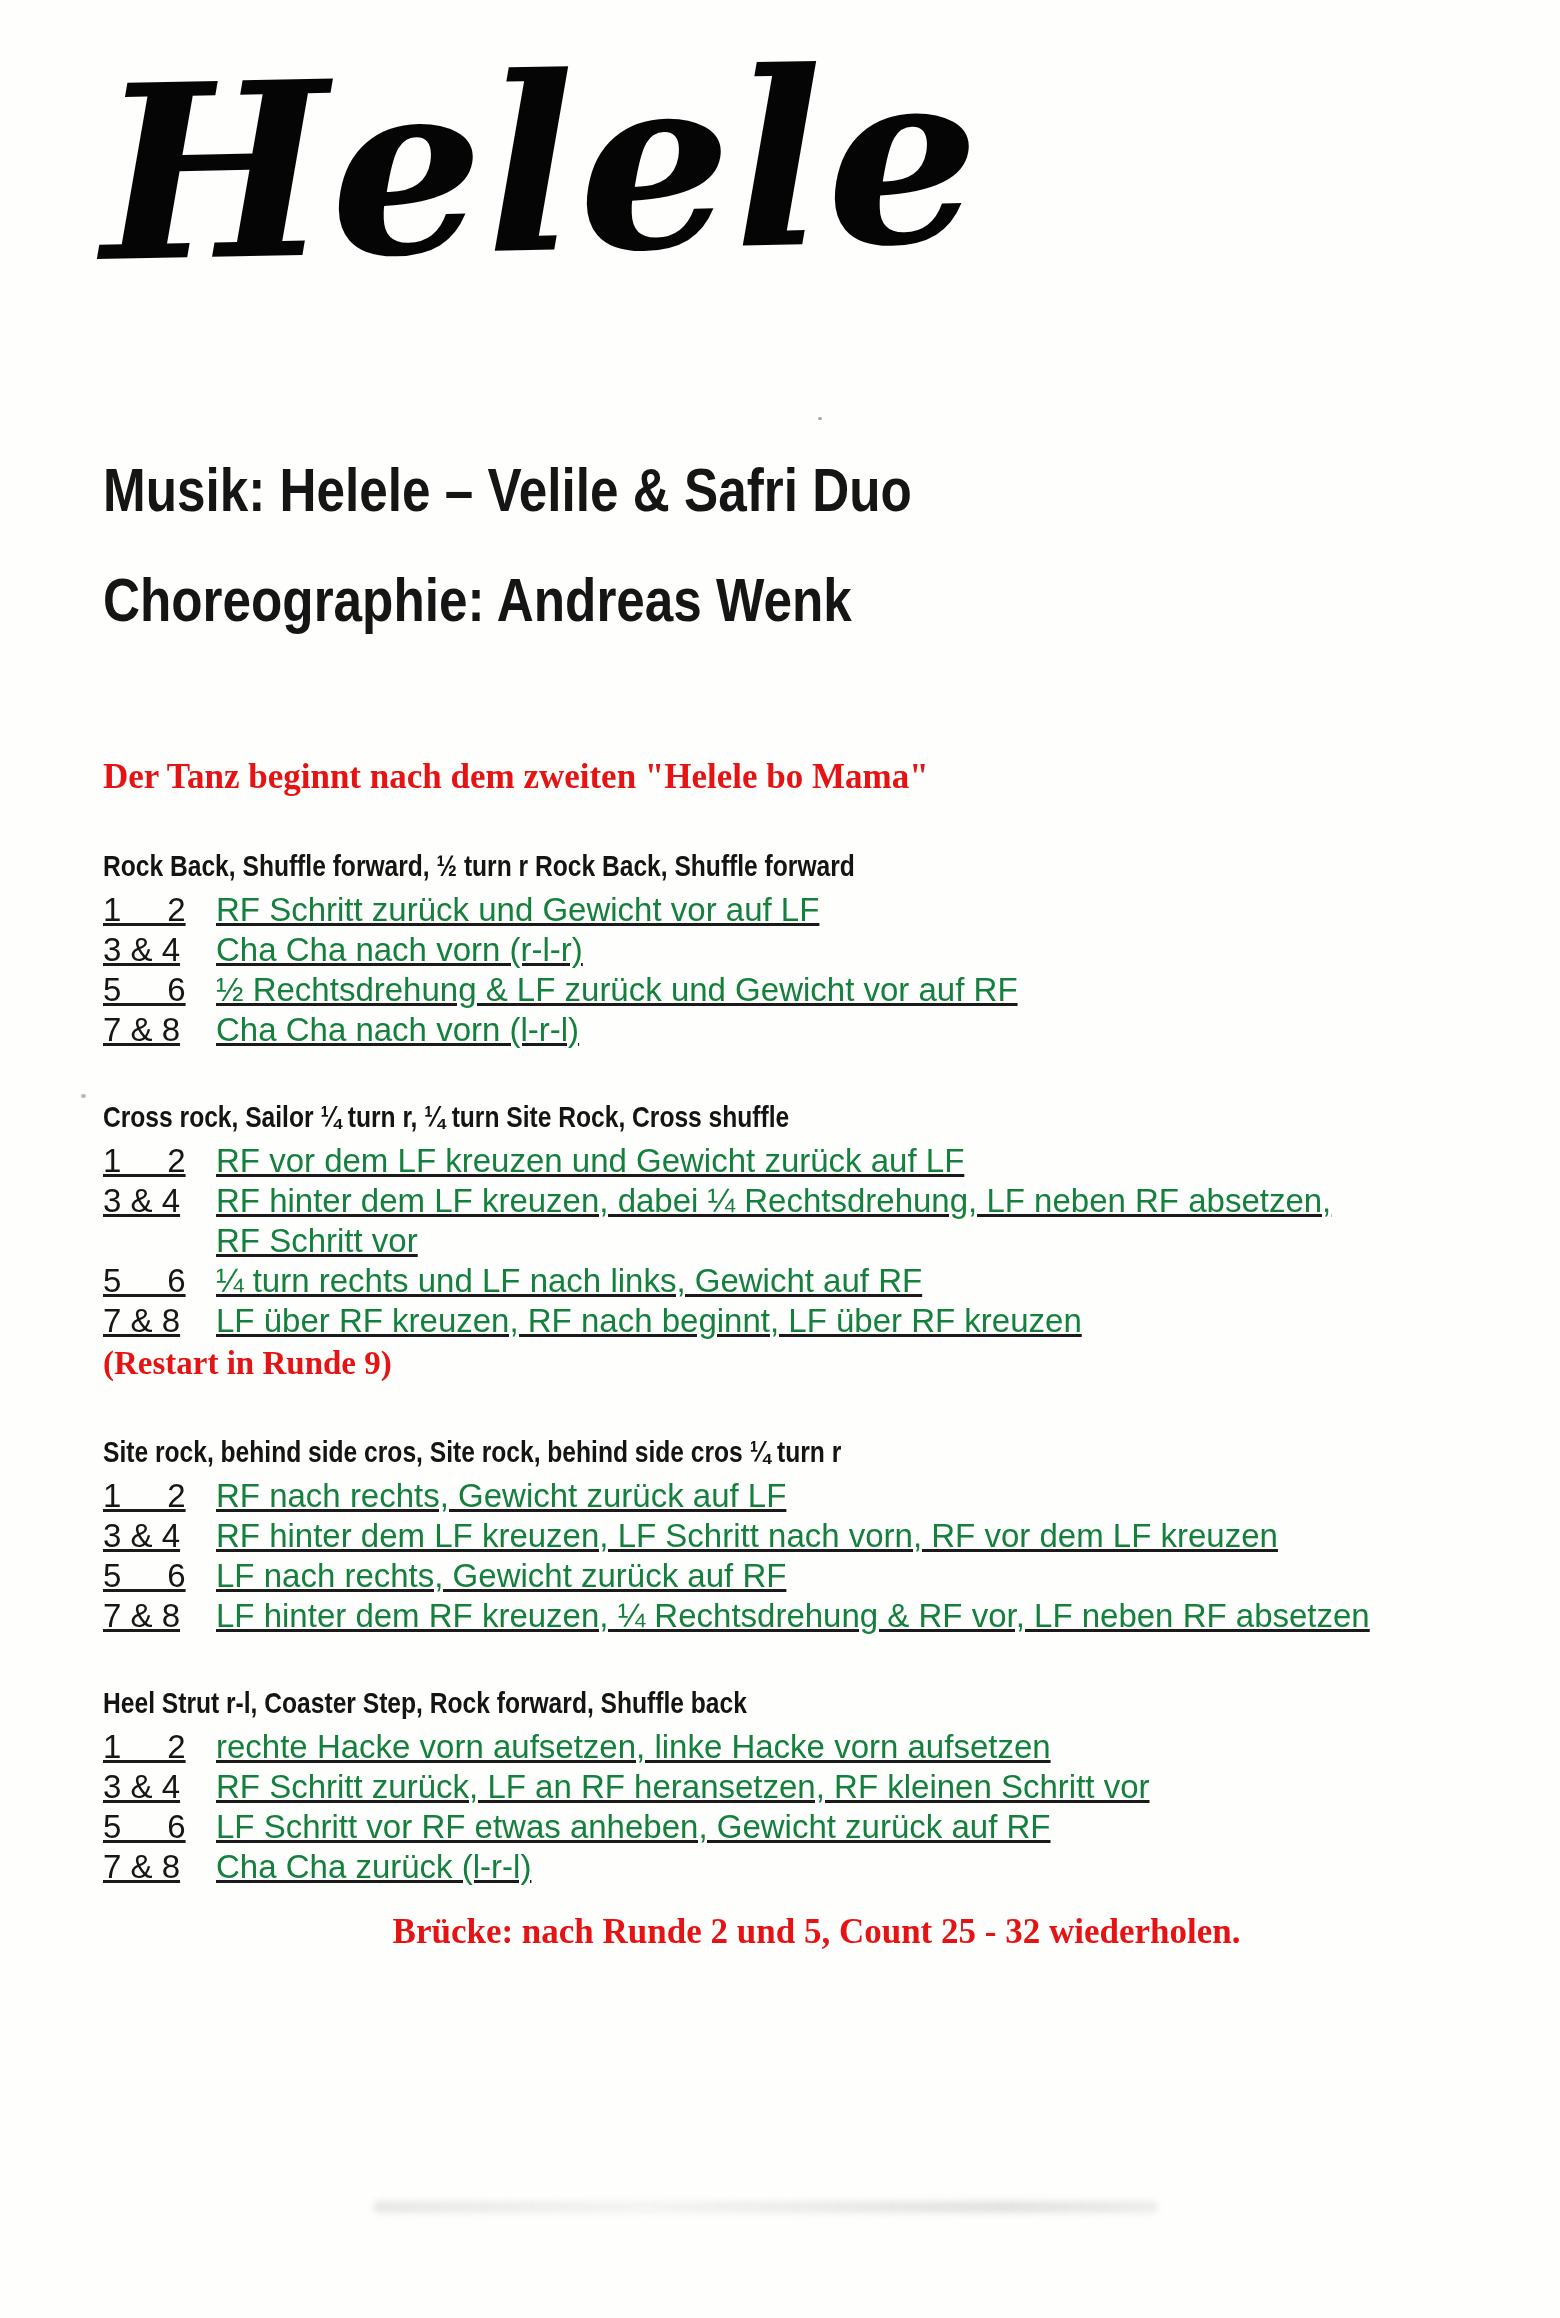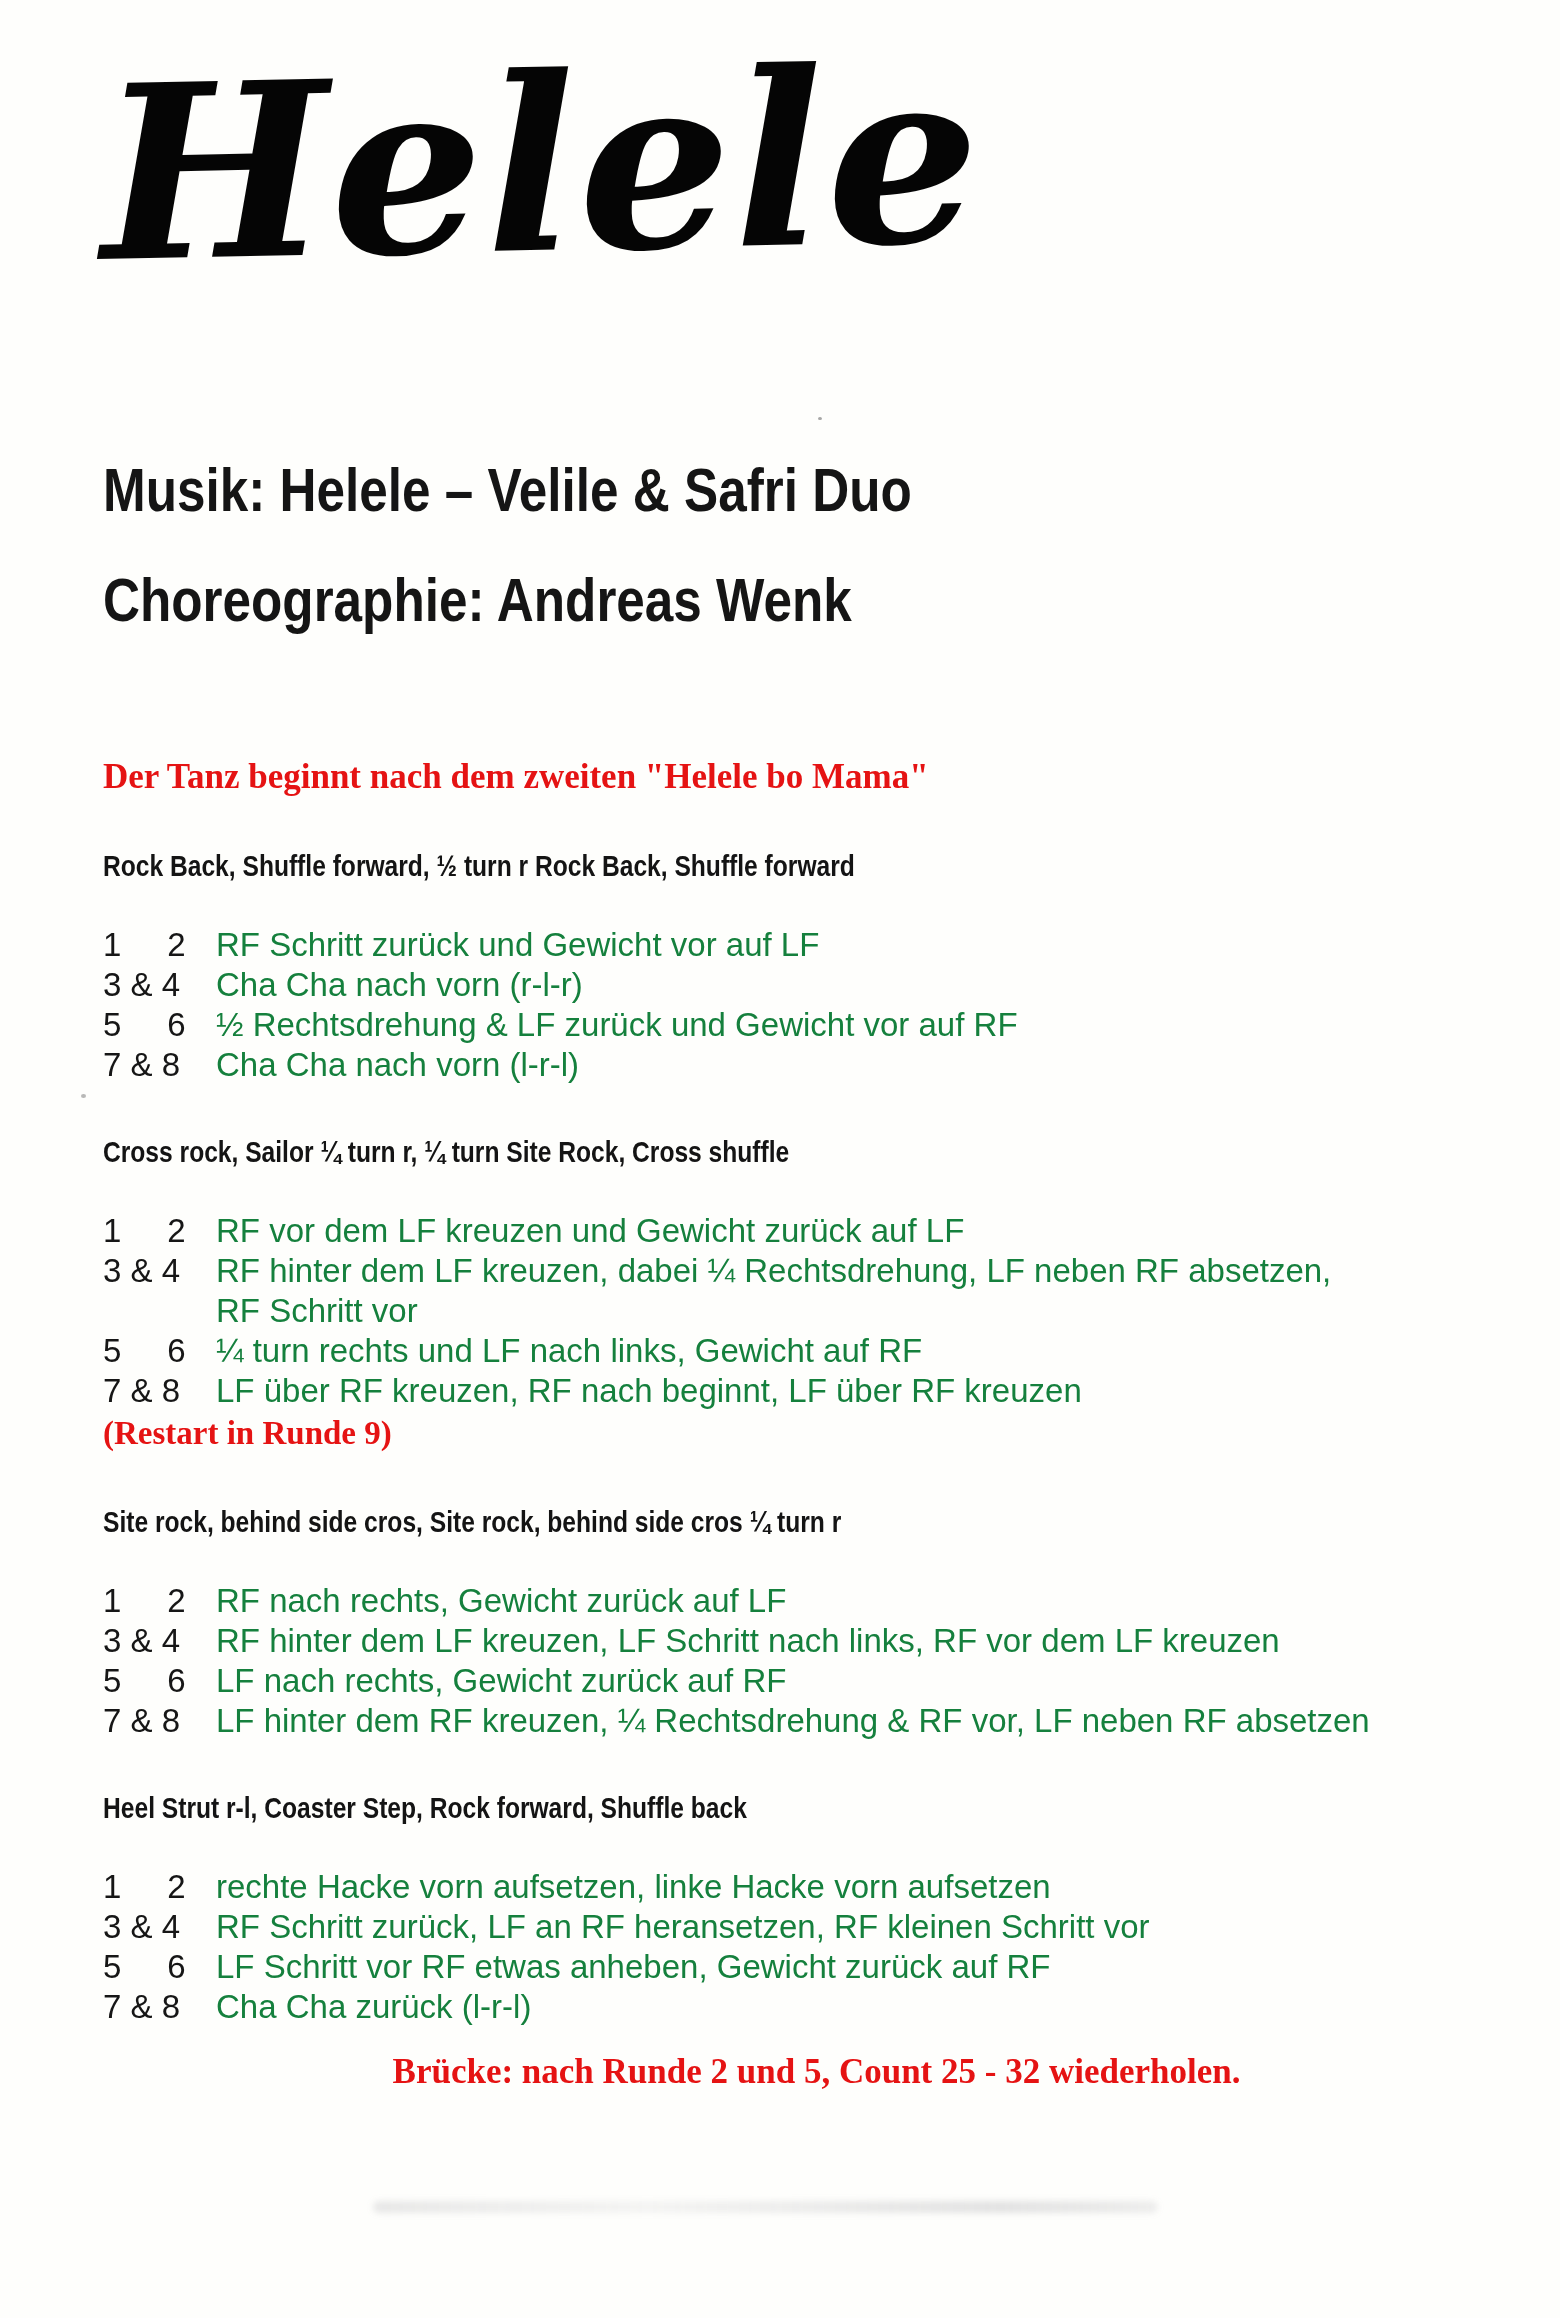--- a/index.html
+++ b/index.html
@@ -51,21 +51,21 @@
   
   .section{margin-top:43px;}
   .section-title{
     margin:0;
     font-size:30px;
     line-height:48px;
     font-weight:700;
     color:#141414;
     white-space:nowrap;
   }
-  .steps{margin-top:35px;}
+  .steps{text-decoration:underline;}
   .step-row{display:flex;align-items:flex-start;}
   .counts{
     flex:0 0 113px;
     width:113px;
     white-space:pre;
     font-size:33px;
     line-height:40px;
     color:#161616;
   }
   .desc{
@@ -170,21 +170,21 @@
   <section class="section">
     <h2 class="section-title"><span class="condense-h">Site rock, behind side cros, Site rock, behind side cros ¼ turn r</span></h2>
     <div class="steps">
   <div class="step-row">
     <span class="counts">1     2</span>
     <span class="desc">RF nach rechts, Gewicht zurück auf LF</span>
   </div>
 
   <div class="step-row">
     <span class="counts">3 &amp; 4</span>
-    <span class="desc">RF hinter dem LF kreuzen, LF Schritt nach links, RF vor dem LF kreuzen</span>
+    <span class="desc">RF hinter dem LF kreuzen, LF Schritt nach vorn, RF vor dem LF kreuzen</span>
   </div>
 
   <div class="step-row">
     <span class="counts">5     6</span>
     <span class="desc">LF nach rechts, Gewicht zurück auf RF</span>
   </div>
 
   <div class="step-row">
     <span class="counts">7 &amp; 8</span>
     <span class="desc">LF hinter dem RF kreuzen, ¼ Rechtsdrehung &amp; RF vor, LF neben RF absetzen</span>

